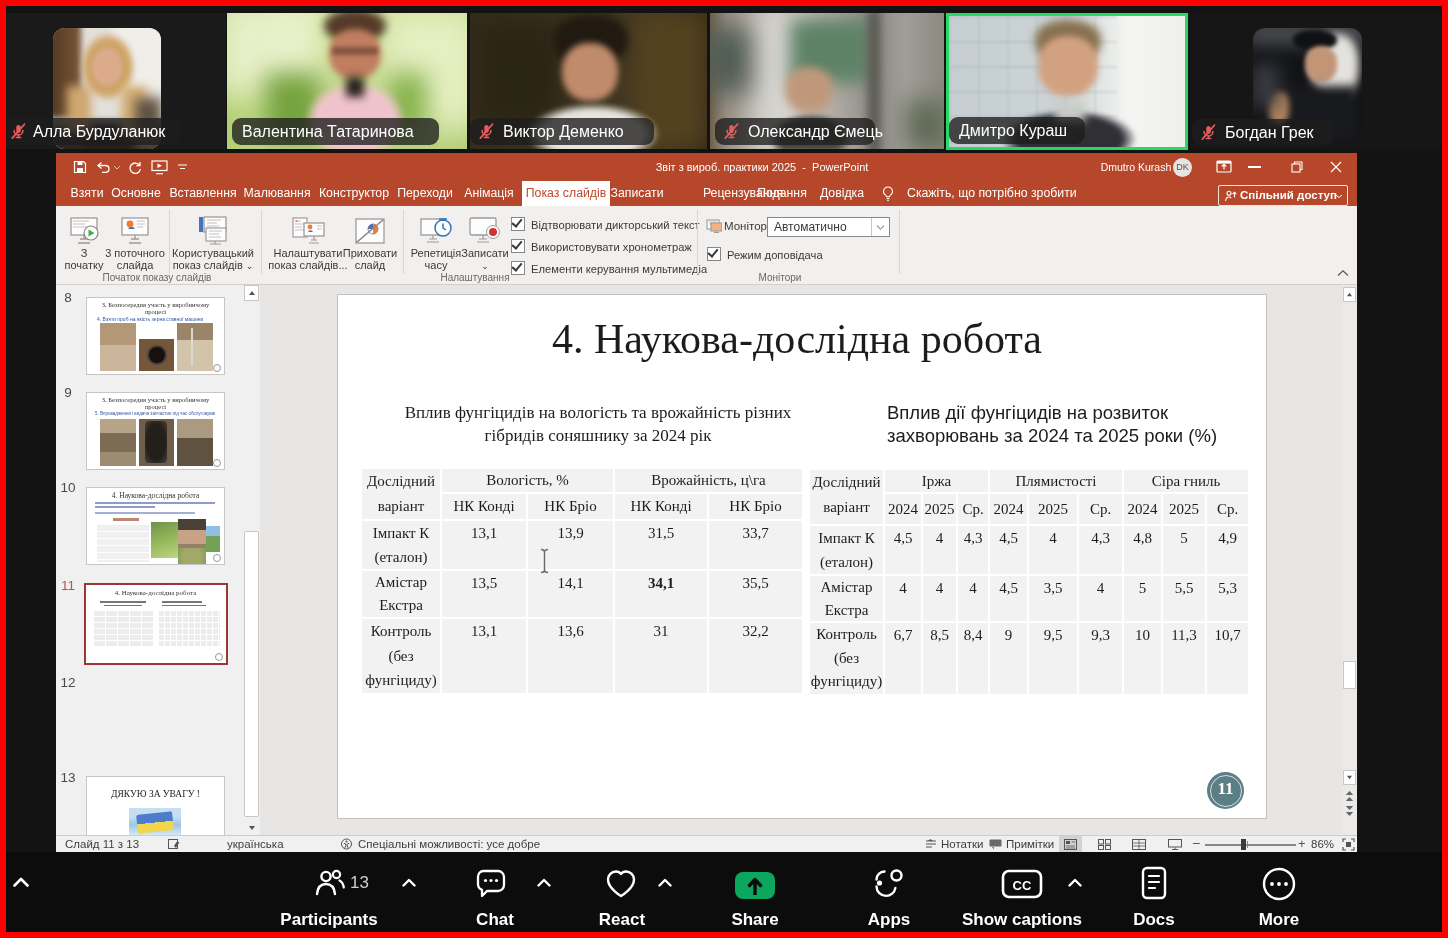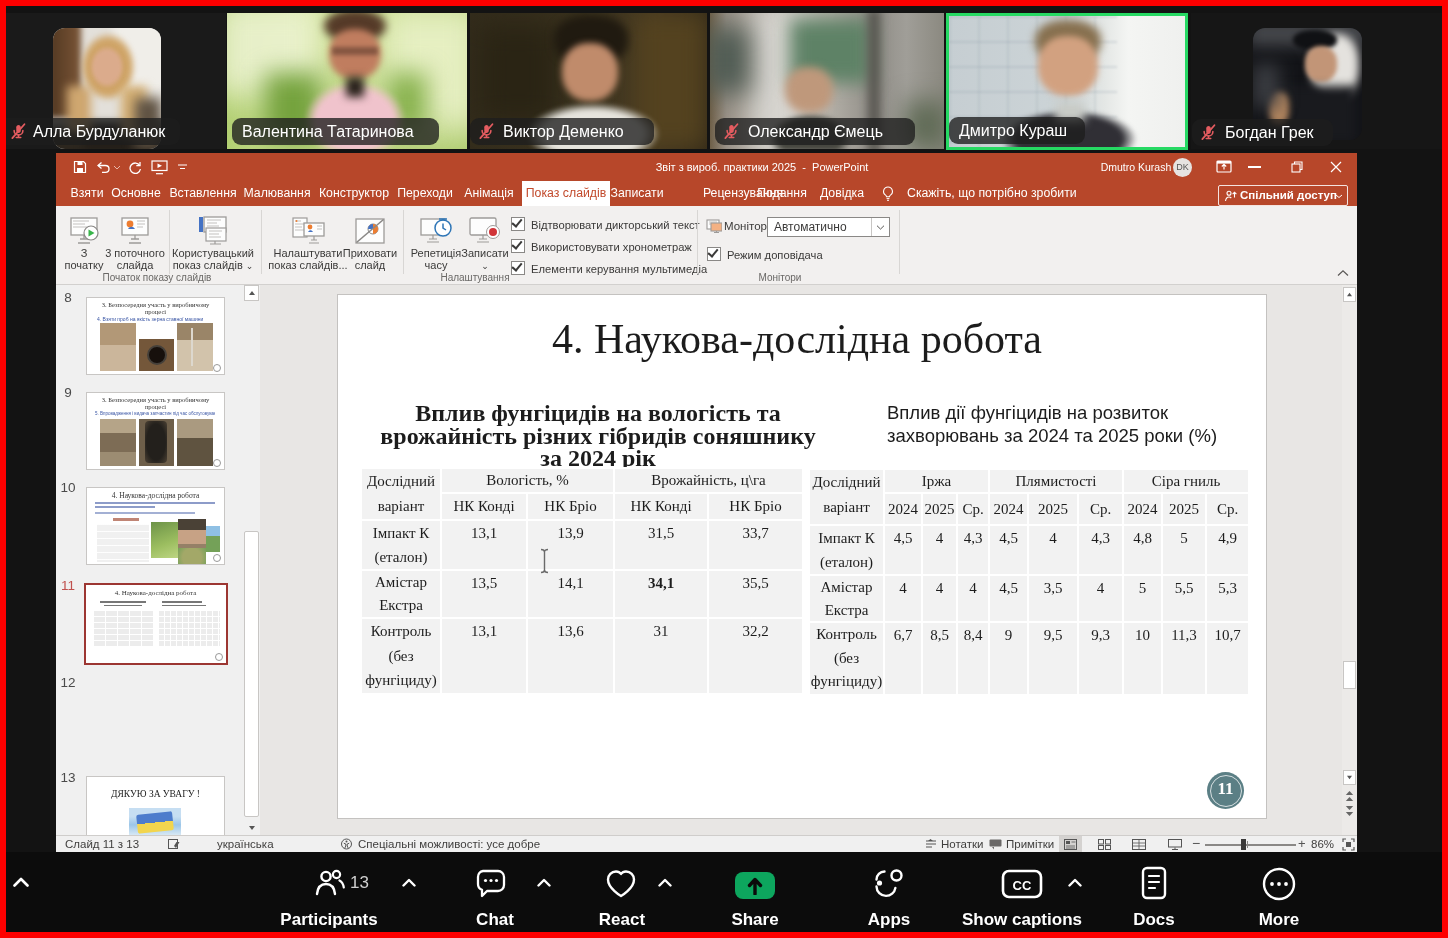--- a/index.html
+++ b/index.html
@@ -123,21 +123,21 @@
             <path d="M8 11.3v2.1M5.9 13.6h4.2" stroke="#e45c60" stroke-width="1.5" stroke-linecap="round"></path>
             <path d="M13.6 1.2L2.2 14.2" stroke="#e45c60" stroke-width="1.7" stroke-linecap="round"></path>
           </svg></span><span class="txt" style="padding-left:4px;">Алла Бурдуланюк</span></div>
     <div class="vlabel" style="left:232px;top:118px;width:207px;"><span class="txt">Валентина Татаринова</span></div>
     <div class="vlabel" style="left:470px;top:118px;width:184px;"><span class="micoff"><svg viewBox="0 0 16 16" width="17" height="17">
             <path d="M8 1.8c-1.2 0-2.1.9-2.1 2.1v3.3c0 1.2.9 2.1 2.1 2.1s2.1-.9 2.1-2.1V3.9C10.1 2.7 9.2 1.8 8 1.8z" fill="#e45c60"></path>
             <path d="M3.9 7.2c0 2.3 1.8 4.1 4.1 4.1s4.1-1.8 4.1-4.1" stroke="#e45c60" stroke-width="1.5" fill="none" stroke-linecap="round"></path>
             <path d="M8 11.3v2.1M5.9 13.6h4.2" stroke="#e45c60" stroke-width="1.5" stroke-linecap="round"></path>
             <path d="M13.6 1.2L2.2 14.2" stroke="#e45c60" stroke-width="1.7" stroke-linecap="round"></path>
           </svg></span><span class="txt" style="padding-left:6px;">Виктор Деменко</span></div>
-    <div class="vlabel" style="left:715px;top:118px;width:200px;"><span class="micoff"><svg viewBox="0 0 16 16" width="17" height="17">
+    <div class="vlabel" style="left:715px;top:118px;width:160px;"><span class="micoff"><svg viewBox="0 0 16 16" width="17" height="17">
             <path d="M8 1.8c-1.2 0-2.1.9-2.1 2.1v3.3c0 1.2.9 2.1 2.1 2.1s2.1-.9 2.1-2.1V3.9C10.1 2.7 9.2 1.8 8 1.8z" fill="#e45c60"></path>
             <path d="M3.9 7.2c0 2.3 1.8 4.1 4.1 4.1s4.1-1.8 4.1-4.1" stroke="#e45c60" stroke-width="1.5" fill="none" stroke-linecap="round"></path>
             <path d="M8 11.3v2.1M5.9 13.6h4.2" stroke="#e45c60" stroke-width="1.5" stroke-linecap="round"></path>
             <path d="M13.6 1.2L2.2 14.2" stroke="#e45c60" stroke-width="1.7" stroke-linecap="round"></path>
           </svg></span><span class="txt" style="padding-left:6px;">Олександр Ємець</span></div>
     <div class="vlabel" style="left:949px;top:117px;width:136px;"><span class="txt">Дмитро Кураш</span></div>
     <div class="vlabel" style="left:1192px;top:119px;width:141px;"><span class="micoff"><svg viewBox="0 0 16 16" width="17" height="17">
             <path d="M8 1.8c-1.2 0-2.1.9-2.1 2.1v3.3c0 1.2.9 2.1 2.1 2.1s2.1-.9 2.1-2.1V3.9C10.1 2.7 9.2 1.8 8 1.8z" fill="#e45c60"></path>
             <path d="M3.9 7.2c0 2.3 1.8 4.1 4.1 4.1s4.1-1.8 4.1-4.1" stroke="#e45c60" stroke-width="1.5" fill="none" stroke-linecap="round"></path>
             <path d="M8 11.3v2.1M5.9 13.6h4.2" stroke="#e45c60" stroke-width="1.5" stroke-linecap="round"></path>
@@ -403,21 +403,21 @@
         <svg class="abs" style="left:6px;top:5px;" width="8" height="6" viewBox="0 0 8 6">
             <path d="M1 5l3-4 3 4z" fill="#555"></path>
           </svg>
         <div class="sthumb" style="left:2px;top:246px;width:15px;height:286px;border-radius:2px;"></div>
         <svg class="abs" style="left:6px;top:540px;" width="8" height="6" viewBox="0 0 8 6">
             <path d="M1 1l3 4 3-4z" fill="#555"></path>
           </svg>
       </div>
       <div id="slide">
         <div class="serif" style="position:absolute;left:0;top:19px;width:918px;text-align:center;font-size:42px;line-height:50px;color:#1c1c1c;">4. Наукова-дослідна робота</div>
-        <div class="serif" style="position:absolute;left:40px;top:107px;width:440px;text-align:center;font-size:24px;line-height:22.5px;color:#1c1c1c;font-weight:bold;">Вплив фунгіцидів на вологість та врожайність різних гібридів соняшнику за 2024 рік</div>
+        <div class="serif" style="position:absolute;left:40px;top:107px;width:440px;text-align:center;font-size:17px;line-height:22.5px;color:#1c1c1c;">Вплив фунгіцидів на вологість та врожайність різних гібридів соняшнику за 2024 рік</div>
         <div style="position:absolute;left:549px;top:107px;width:380px;font-size:18.5px;line-height:22.5px;color:#1c1c1c;">Вплив дії фунгіцидів на розвиток захворювань за 2024 та 2025 роки (%)</div>
 
         <table class="ptab" style="left:22px;top:172px;width:442px;font-size:15px;">
           <colgroup>
               <col style="width:80px">
               <col style="width:86px">
               <col style="width:87px">
               <col style="width:94px">
               <col style="width:95px">
             </colgroup>
@@ -556,21 +556,21 @@
             <path d="M.8 7l3.7 4 3.7-4z" fill="#666"></path>
           </svg>
       </div>
     </div>
     <div id="ppstatus">
       <div class="abs" style="left:9px;top:0;line-height:16px;">Слайд 11 з 13</div>
       <svg class="abs" style="left:112px;top:3px;" width="13" height="11" viewBox="0 0 13 11">
           <rect x="0.5" y="0.5" width="9" height="9" fill="none" stroke="#555" stroke-width="1"></rect>
           <path d="M6 7l2.5-4 3 0-3.5 6z" fill="#555"></path>
         </svg>
-      <div class="abs" style="left:161px;top:0;line-height:16px;">українська</div>
+      <div class="abs" style="left:171px;top:0;line-height:16px;">українська</div>
       <svg class="abs" style="left:283px;top:2px;" width="15" height="13" viewBox="0 0 15 13">
           <circle cx="7.5" cy="6" r="5" fill="none" stroke="#555" stroke-width="1"></circle>
           <circle cx="7.5" cy="3.6" r="1" fill="#555"></circle>
           <path d="M4.8 5.2l2 .8v2l-1.2 2.4M10.2 5.2l-2 .8v2l1.2 2.4" stroke="#555" stroke-width="1" fill="none"></path>
         </svg>
       <div class="abs" style="left:302px;top:0;line-height:16px;">Спеціальні можливості: усе добре</div>
       <svg class="abs" style="left:869px;top:3px;" width="12" height="10" viewBox="0 0 12 10">
           <path d="M1 2h10M1 5h10M1 8h6" stroke="#555" stroke-width="1"></path>
           <path d="M5.5 0L8 2H3z" fill="#555"></path>
         </svg>

